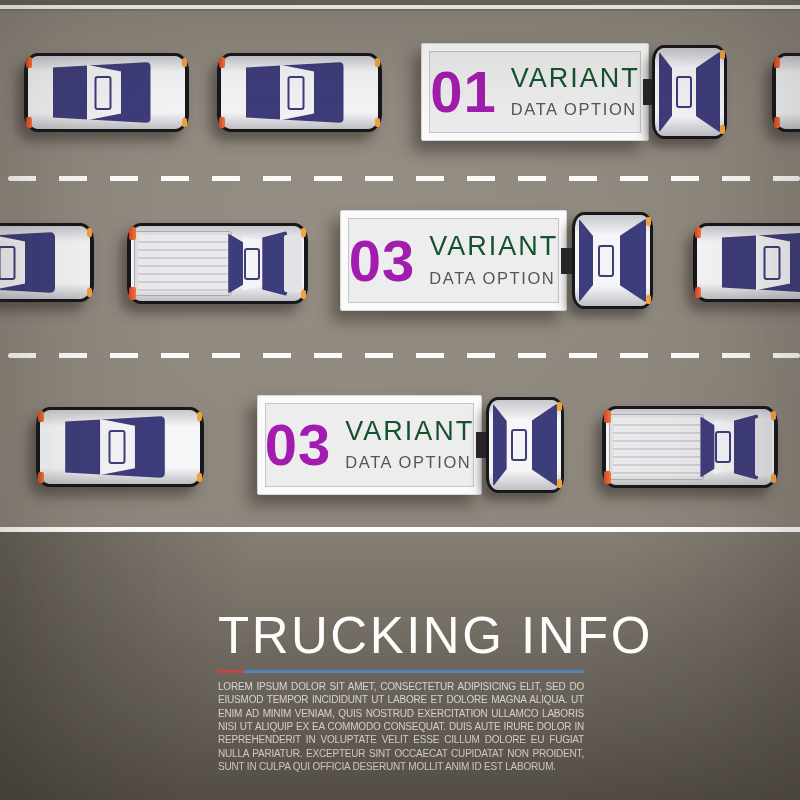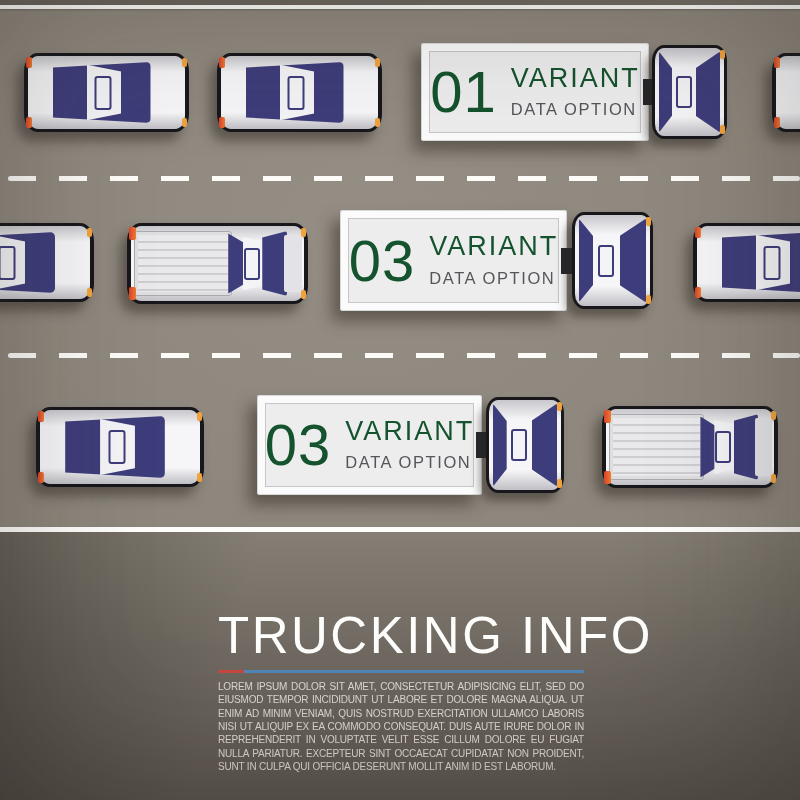--- a/index.html
+++ b/index.html
@@ -57,21 +57,21 @@
   .roof{position:absolute;left:38%;width:21%;top:14%;bottom:14%;background:#f4f4f6;
     clip-path:polygon(0 0,100% 12%,100% 88%,0 100%);}
   .sunroof{position:absolute;left:48%;top:50%;transform:translate(-50%,-50%);
     width:13px;height:30px;background:#f4f4f6;border:2px solid #3e3d7b;border-radius:3px;}
   
   .truck{position:absolute;}
   .trailer{position:absolute;left:0;top:0;bottom:0;background:#fbfbfc;border-radius:3px;
     box-shadow:-8px 10px 15px rgba(43,38,31,.5), inset 0 0 0 1px #d8d8da;}
   .panel{position:absolute;inset:8px;background:#ededee;border:1px solid #c6c6c9;
     display:flex;align-items:center;justify-content:center;gap:14px;}
-  .opt-num{font-weight:normal;font-size:58px;color:#14532d;letter-spacing:1px;line-height:1;}
+  .opt-num{font-weight:bold;font-size:58px;color:#a21caf;letter-spacing:1px;line-height:1;}
   .opt-col{display:flex;flex-direction:column;align-items:flex-start;}
   .opt-label{font-size:27px;color:#14532d;letter-spacing:2px;line-height:1.05;text-align:right;}
   .opt-sublabel{font-size:16.5px;color:#55565a;letter-spacing:1.6px;line-height:1.2;margin-top:8px;}
   .hitch{position:absolute;top:50%;transform:translateY(-50%);width:14px;height:26px;background:#26262c;}
   .cab{position:absolute;top:3px;bottom:3px;}
   .cab .under{border-radius:12px/16px;box-shadow:-6px 8px 10px rgba(43,38,31,.5);}
   .cab .vbody{inset:2px;border-radius:9px/12px;}
   .cab-wind{position:absolute;right:6px;width:33%;top:5%;bottom:5%;background:#3e3d7b;
     border-radius:3px;clip-path:polygon(0 21%,100% 1%,100% 99%,0 79%);}
   .cab-rear{position:absolute;left:6px;width:18%;top:6%;bottom:6%;background:#3e3d7b;

